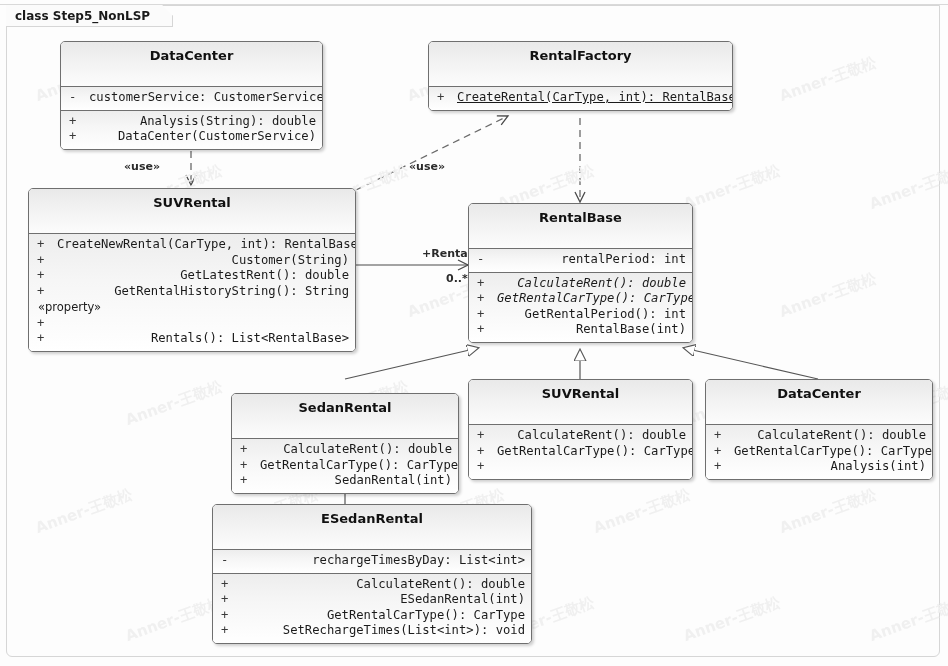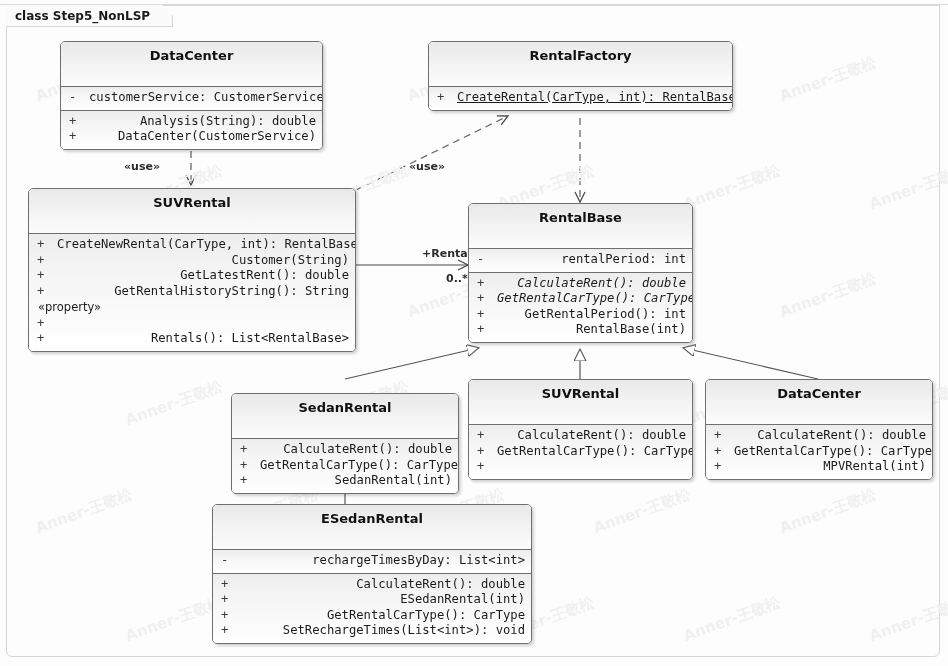--- a/index.html
+++ b/index.html
@@ -368,21 +368,21 @@
         <div class="row">
           <span class="vis">+</span>
           <span class="member">CalculateRent(): double</span>
         </div>
         <div class="row">
           <span class="vis">+</span>
           <span class="member">GetRentalCarType(): CarType</span>
         </div>
         <div class="row">
           <span class="vis">+</span>
-          <span class="member">MPVRental(int)</span>
+          <span class="member">Analysis(int)</span>
         </div>
       </div>
     </div>
 
   <div class="cls" id="box-esedanrental" style="left:212px; top:504px; width:320px;">
       <div class="cls-title">ESedanRental</div>
       <div class="compartment">
         <div class="row">
           <span class="vis">-</span>
           <span class="member">rechargeTimesByDay: List&lt;int&gt;</span>

